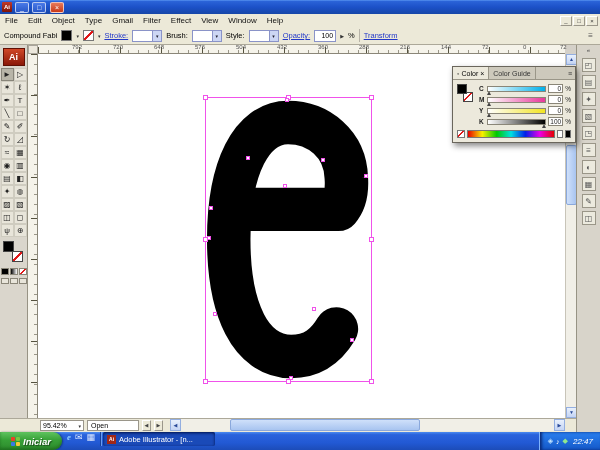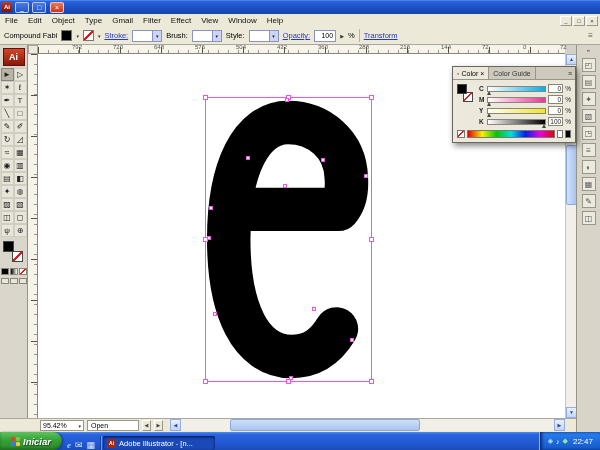--- a/index.html
+++ b/index.html
@@ -140,21 +140,21 @@
   .cp-spectrum-row { display:flex; align-items:center; gap:2px; padding:3px 4px 4px 4px; }
   .none-sw { width:8px; height:8px; border:1px solid #777;
     background:linear-gradient(135deg,#fff 40%,#e01818 40%,#e01818 58%,#fff 58%); }
   .spectrum { flex:1; height:8px; border:1px solid #777;
     background:linear-gradient(90deg,#e80000,#f8f000,#00c800,#00e0e0,#0020e8,#e800e8,#e80000); }
   .bw-white { width:6px; height:8px; background:#fff; border:1px solid #777; }
   .bw-black { width:6px; height:8px; background:#000; border:1px solid #777; }
 
   
   #taskbar { position:absolute; left:0; top:432px; width:600px; height:18px;
-    background:linear-gradient(180deg,#4b8bf0 0%,#2a63dc 15%,#2259d4 60%,#1c4cb8 100%); display:flex; align-items:flex-end; }
+    background:linear-gradient(180deg,#4b8bf0 0%,#2a63dc 15%,#2259d4 60%,#1c4cb8 100%); display:flex; align-items:flex-start; }
   #startbtn { width:62px; height:18px; border-radius:0 9px 9px 0;
     background:linear-gradient(180deg,#5fc45f,#37a037 45%,#2d8a2d);
     box-shadow:inset 0 -2px 3px #0a4a0a66,1px 0 2px #00000066;
     display:flex; align-items:center; justify-content:center; gap:3px;
     color:#fff; font-size:9.5px; font-weight:bold; font-style:italic; text-shadow:1px 1px 1px #00000088; }
   .flag { width:9px; height:9px; display:grid; grid-template-columns:4px 4px; grid-template-rows:4px 4px; gap:1px; }
   .flag i { border-radius:1px; }
   .flag .r { background:#e84028; } .flag .g { background:#78c840; }
   .flag .b { background:#3878e8; } .flag .y { background:#f8c838; }
   #quicklaunch { display:flex; align-items:center; gap:4px; padding:0 5px; }
@@ -165,21 +165,21 @@
     padding:0 4px; color:#fff; font-size:7.5px; white-space:nowrap; overflow:hidden; }
   .task1 { width:108px; background:linear-gradient(#68a0f8,#3a78e0); border:1px solid #88b8ff88; box-shadow:inset 0 1px #ffffff55; }
   .task2 { width:112px; background:#1a4ab8; box-shadow:inset 0 1px 3px #00124a; }
   .gmail-ic { width:9px; height:9px; background:#fff; border-radius:1px; color:#d82818; font-size:6px;
     font-weight:bold; text-align:center; line-height:9px; flex:none; }
   .aitask-ic { width:9px; height:9px; background:#a02818; color:#fff; font-size:5px; font-weight:bold;
     text-align:center; line-height:9px; flex:none; }
   #tray { margin-left:auto; height:18px; display:flex; align-items:center; gap:3px; padding:0 7px 0 8px;
     background:linear-gradient(180deg,#2a80f0,#1458c8); border-left:1px solid #7fb4fc; box-shadow:inset 2px 0 3px #0a2a78; }
   .tray-ic { font-size:7px; }
-  #clock { color:#fff; font-size:8px; margin-left:2px; }
+  #clock { color:#fff; font-size:8px; margin-left:2px;font-style:italic; }
 </style>
 </head>
 <body>
 
 <div id="titlebar">
   <div class="app-icon">Ai</div>
   <div class="wbtn">_</div>
   <div class="wbtn">□</div>
   <div class="wbtn close">×</div>
 </div>

